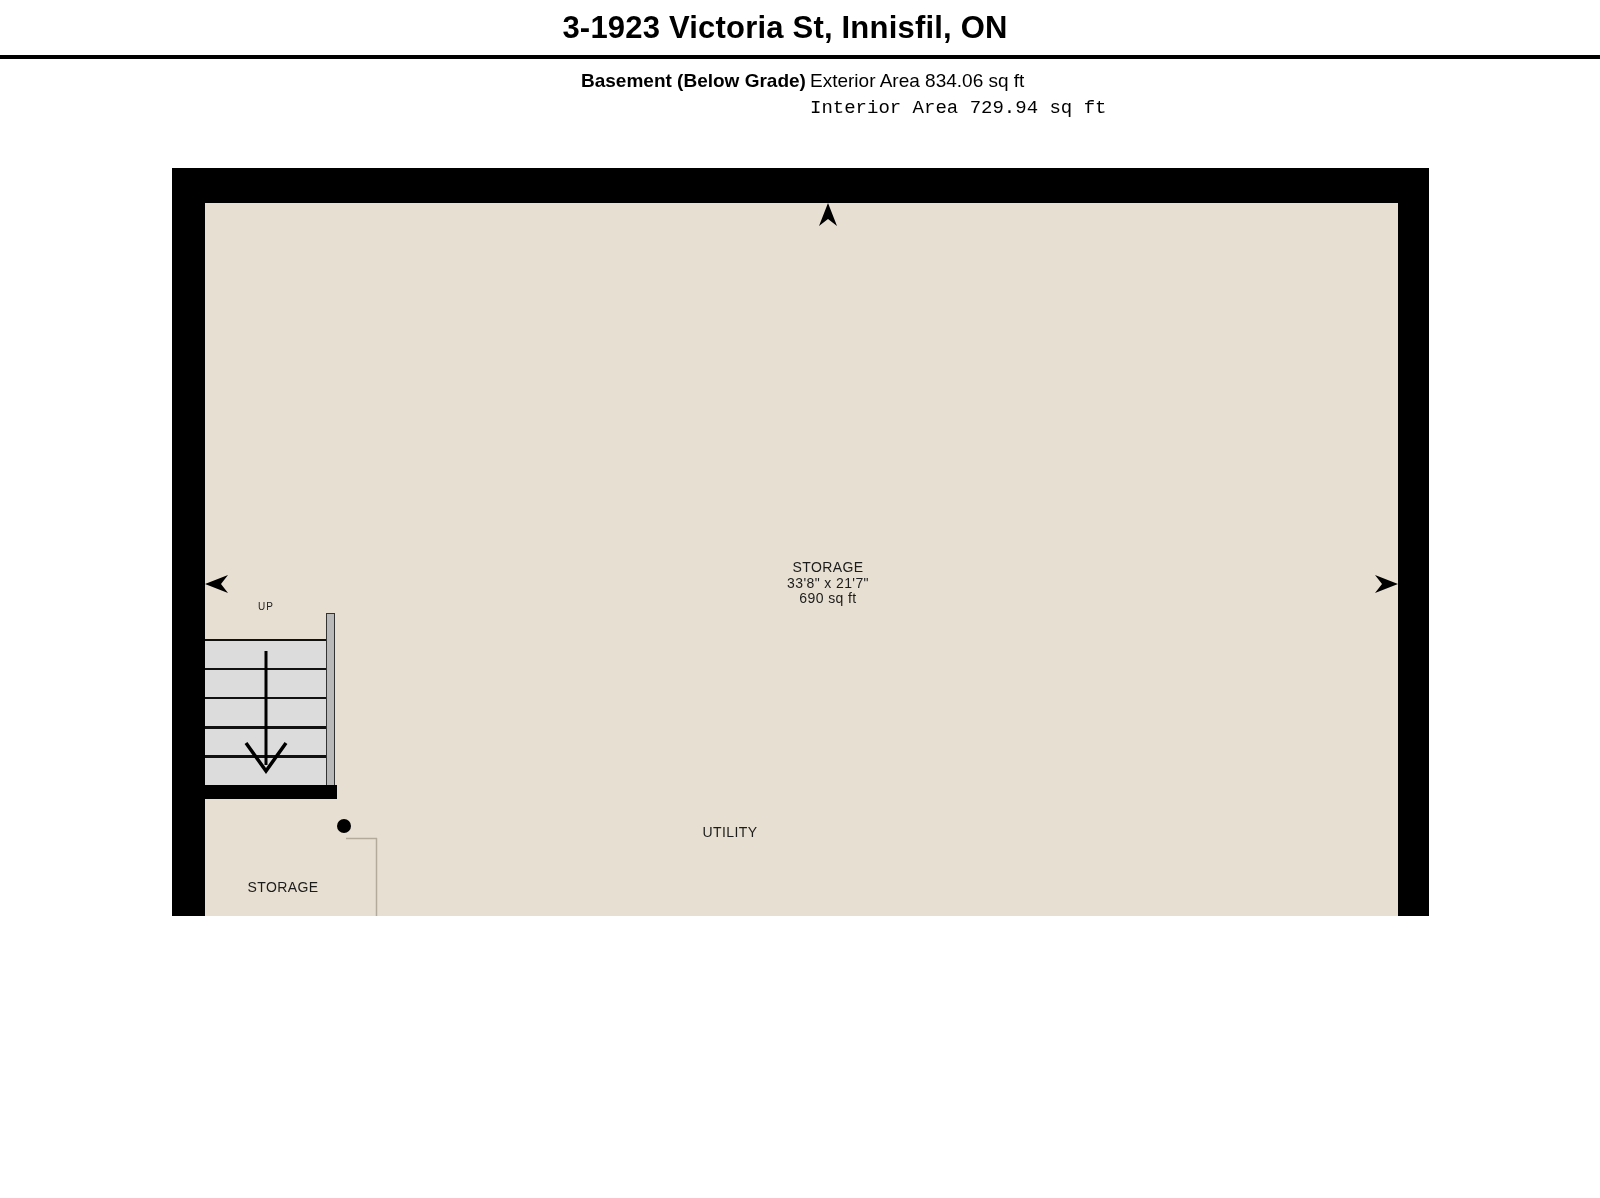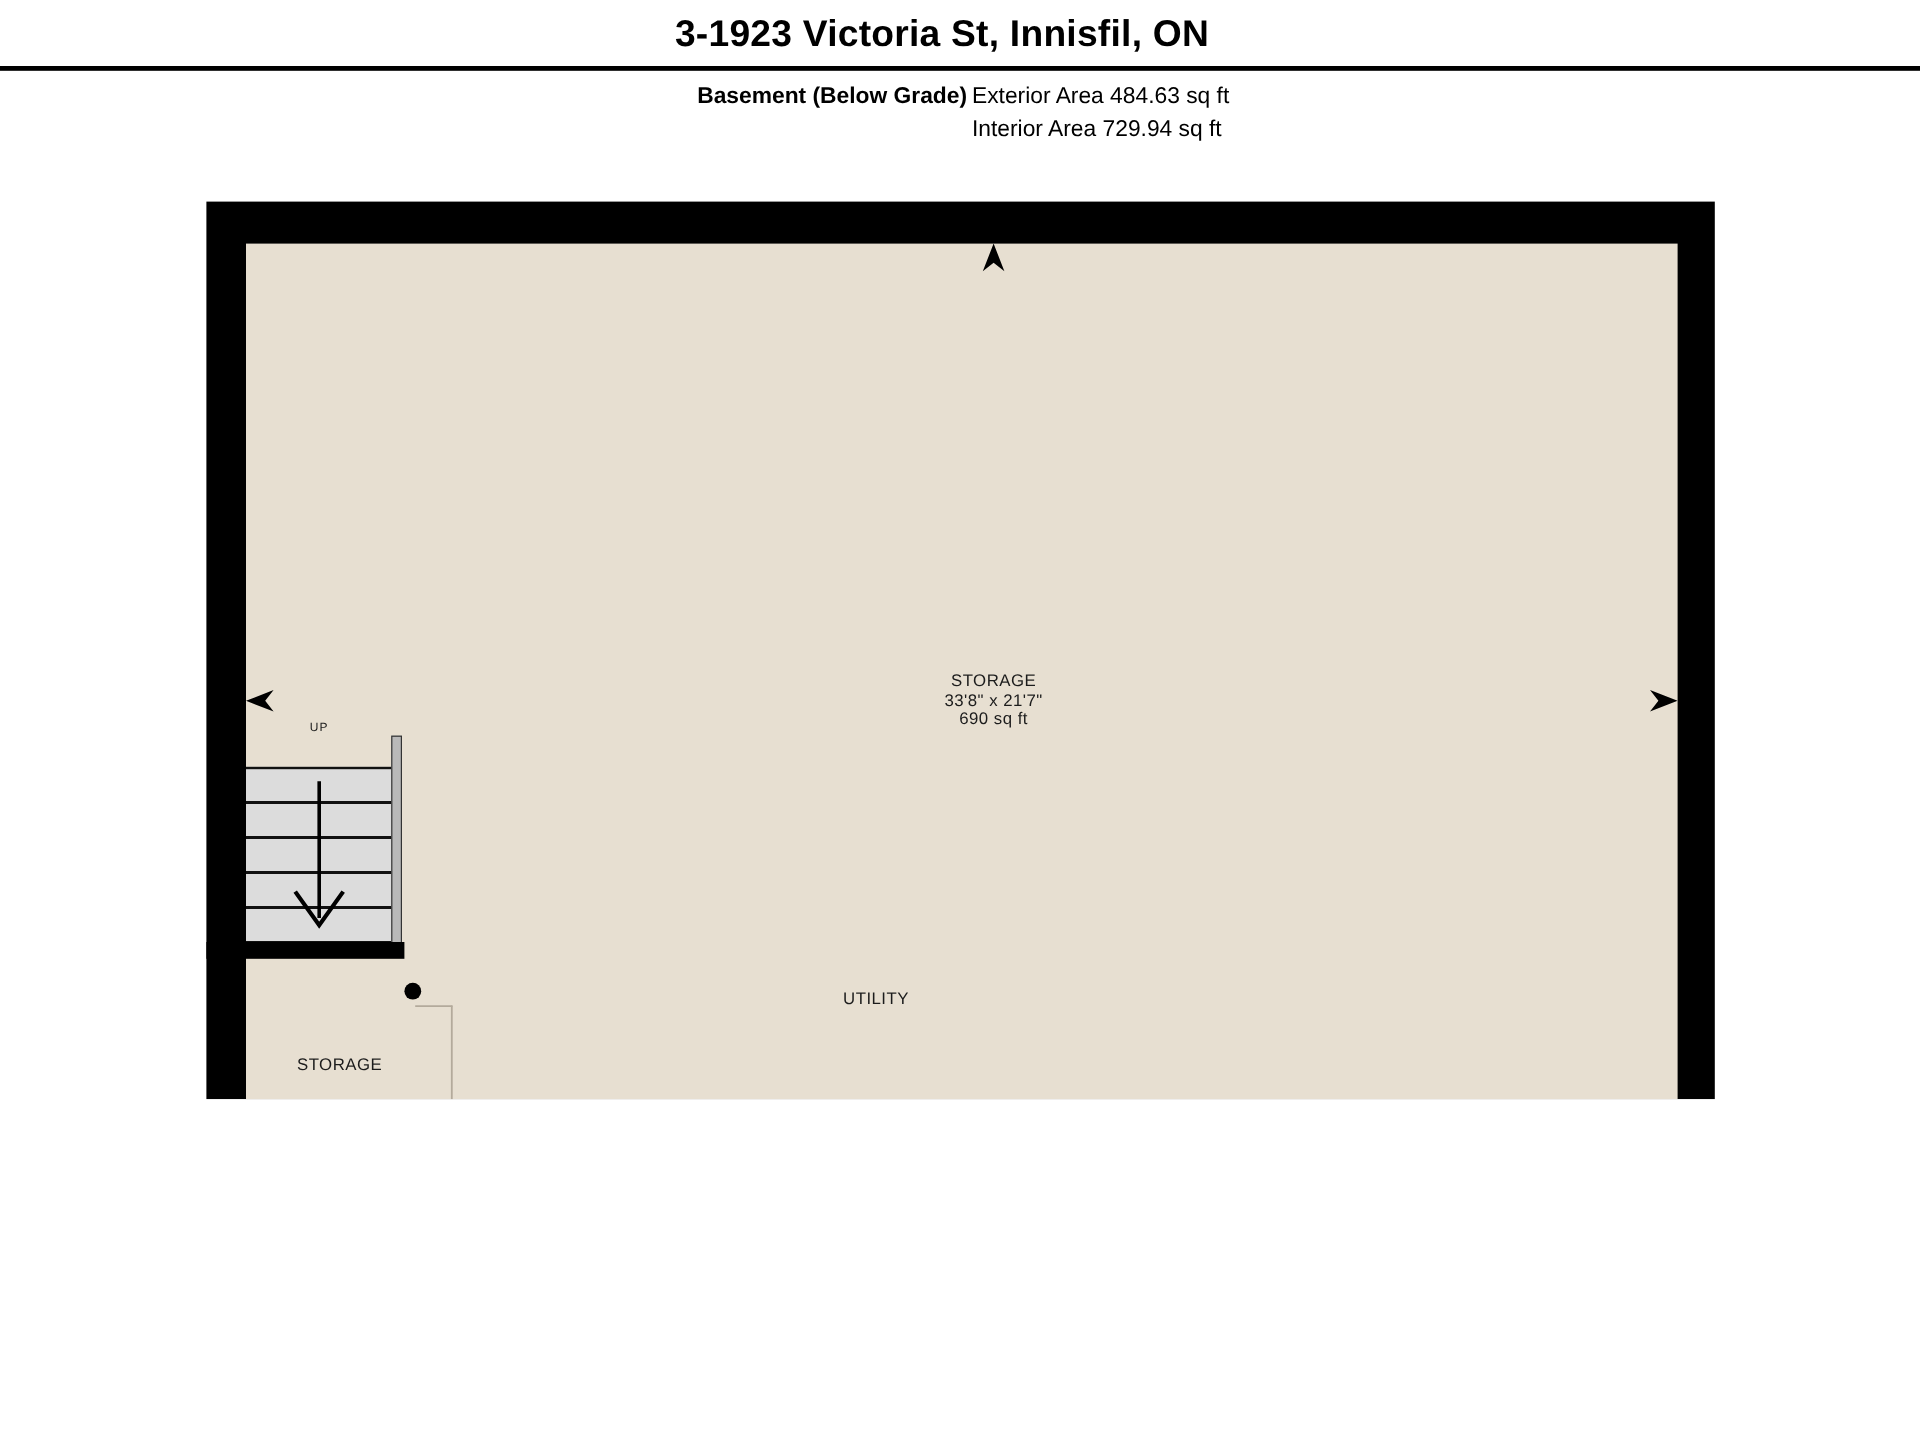--- a/index.html
+++ b/index.html
@@ -7,21 +7,21 @@
         font-family:"Liberation Sans", sans-serif;color:#000;}
 
   
   .title{position:absolute;left:785px;top:10px;transform:translateX(-50%);
          font-size:31px;font-weight:bold;white-space:nowrap;letter-spacing:0.2px;}
   .rule{position:absolute;left:0;right:0;background:#000;}
   .rule-top{top:55px;height:4px;}
   .floor-label{position:absolute;left:581px;top:70px;font-size:19px;font-weight:bold;white-space:nowrap;}
   .area{position:absolute;left:810px;font-size:19px;white-space:nowrap;}
   .area.ext{top:70px;}
-  .area.int{top:97px;}
+  .area.int{top:97px;font-family:Liberation Mono, monospace;}
 
   
   .plan{position:absolute;left:172px;top:168px;width:1257px;height:840px;background:#000;}
   .floor{position:absolute;background:#e7dfd1;}
   .floor.main{left:33px;top:35px;width:1193px;height:763px;}
   .floor.notch{left:33px;top:798px;width:173px;height:13px;}
 
   .stairs{position:absolute;left:33px;top:471px;width:122px;height:146px;
           background-color:#dcdcdc;border-top:2.5px solid #111;box-sizing:border-box;
           background-image:repeating-linear-gradient(to bottom, transparent 0, transparent 26.7px, #111 26.7px, #111 29.2px);}
@@ -67,21 +67,21 @@
   .brand-text{font-size:31px;font-weight:bold;color:#1878bc;letter-spacing:-0.5px;}
 </style>
 </head>
 <body>
 
 <div class="page">
 
   <div class="title">3-1923 Victoria St, Innisfil, ON</div>
   <div class="rule rule-top"></div>
   <div class="floor-label">Basement (Below Grade)</div>
-  <div class="area ext">Exterior Area 484.63 sq ft</div>
+  <div class="area ext">Exterior Area 834.06 sq ft</div>
   <div class="area int">Interior Area 729.94 sq ft</div>
 
   <div class="plan">
     <div class="floor main"></div>
     <div class="floor notch"></div>
 
     <div class="stairs"></div>
     <div class="rail"></div>
     <div class="understairs-wall"></div>
     <div class="uplabel">UP</div>

